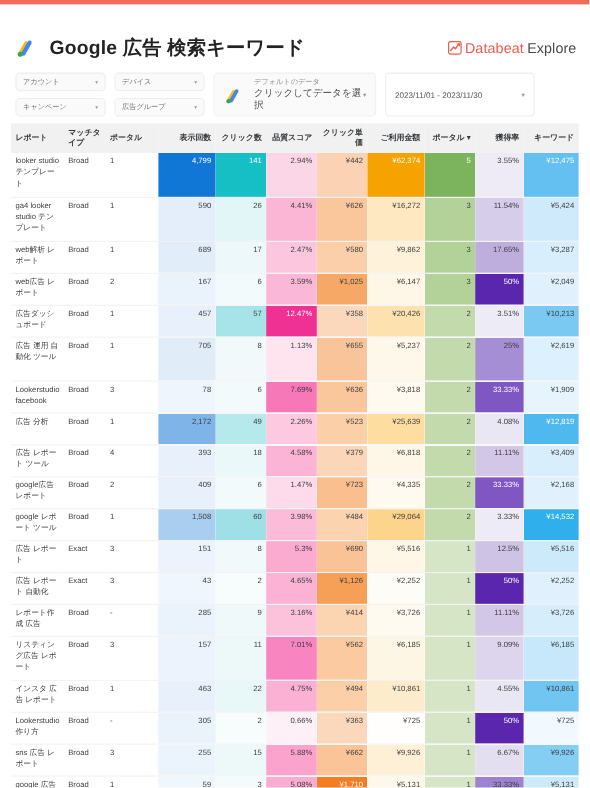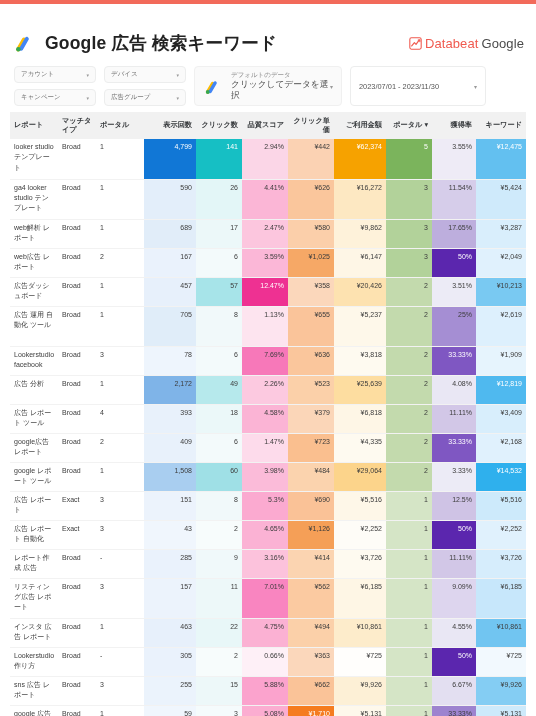--- a/index.html
+++ b/index.html
@@ -19,21 +19,21 @@
   .header {
     height: 38px; display: flex; align-items: center;
     padding: 0 12px 0 14px;
     margin-top: 20px;
   }
   .gads-logo { width: 22px; height: 22px; flex: 0 0 22px; margin-right: 9px; }
   .page-title {
     font-size: 17.5px; font-weight: bold; color: #222;
     letter-spacing: .2px; white-space: nowrap;
   }
-  .brand { margin-left: auto; display: flex; gap: 3px; }
+  .brand { margin-left: auto; display: flex; align-items: center; gap: 3px; }
   .brand-mark { width: 13px; height: 13px; flex:0 0 13px; }
   .brand-name { font-size: 13px; color: #f05a4f; letter-spacing: .1px; }
   .brand-sub { font-size: 13px; color: #4a4a4a; letter-spacing: .1px; }
 
   
   .filterbar {
     display: flex; align-items: flex-start; gap: 8px;
     padding: 4px 12px 6px 14px;
   }
   .selcol { display: flex; flex-direction: column; gap: 6px; }
@@ -111,21 +111,21 @@
     <span class="page-title">Google 広告 検索キーワード</span>
     <span class="brand">
       <span class="brand-mark">
         <svg viewBox="0 0 24 24" width="13" height="13">
           <rect x="1.5" y="1.5" width="21" height="21" rx="3" fill="none" stroke="#f05a4f" stroke-width="2"></rect>
           <path d="M5 16.5 10 10.5 13 13.5 19 5.5" fill="none" stroke="#f05a4f" stroke-width="2.2" stroke-linecap="round" stroke-linejoin="round"></path>
           <path d="M17 5.5h3v3" fill="none" stroke="#f05a4f" stroke-width="2.2" stroke-linecap="round"></path>
         </svg>
       </span>
       <span class="brand-name">Databeat</span>
-      <span class="brand-sub">Google</span>
+      <span class="brand-sub">Explore</span>
     </span>
   </div>
 
   <div class="filterbar">
     <div class="selcol">
       <div class="select">
         <span>アカウント</span>
         <span class="caret">▾</span>
       </div>
       <div class="select">
@@ -153,21 +153,21 @@
         </svg>
       </span>
       <span class="dp-text">
         <span class="dp-small">デフォルトのデータ</span>
         <span class="dp-main">クリックしてデータを選択</span>
       </span>
       <span class="dp-caret">▾</span>
     </div>
 
     <div class="daterange">
-      <span>2023/07/01 - 2023/11/30</span>
+      <span>2023/11/01 - 2023/11/30</span>
       <span class="caret">▾</span>
     </div>
   </div>
 
   <div class="table-wrap clip">
     <table>
       <colgroup>
         <col style="width:48px">
           <col style="width:38px">
           <col style="width:48px">

